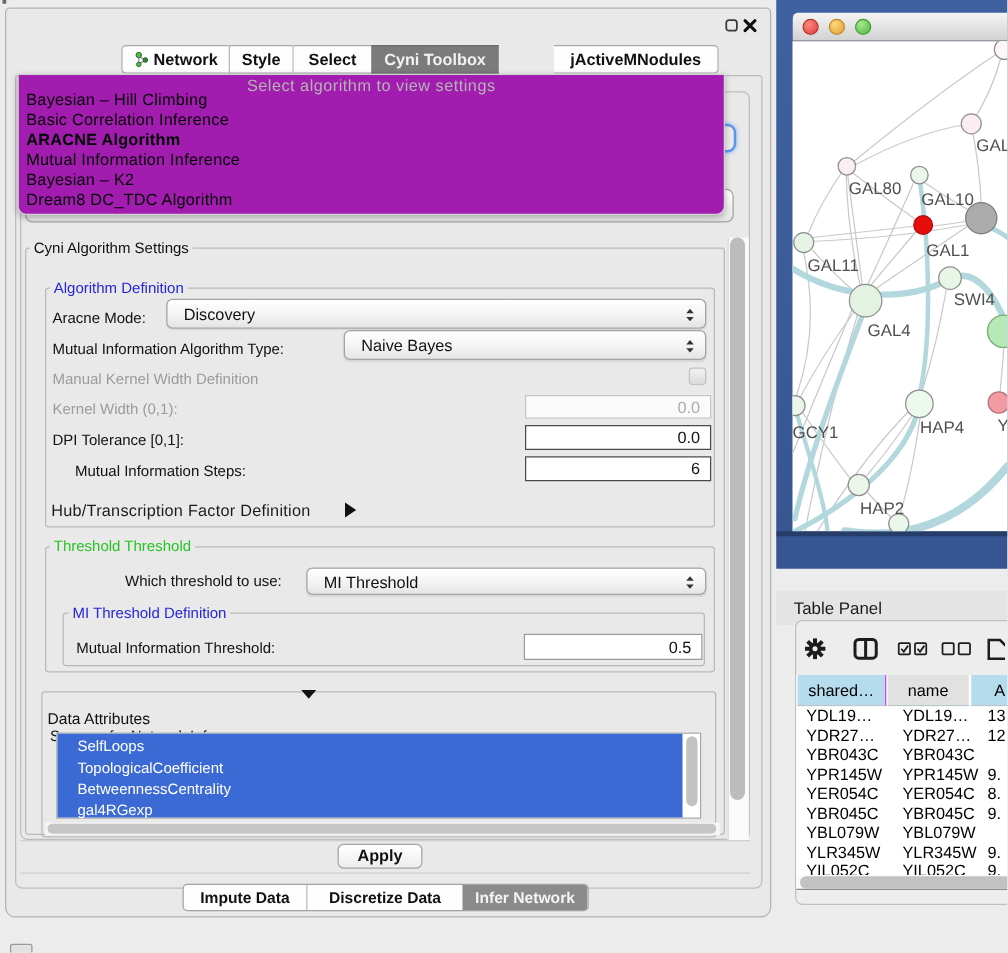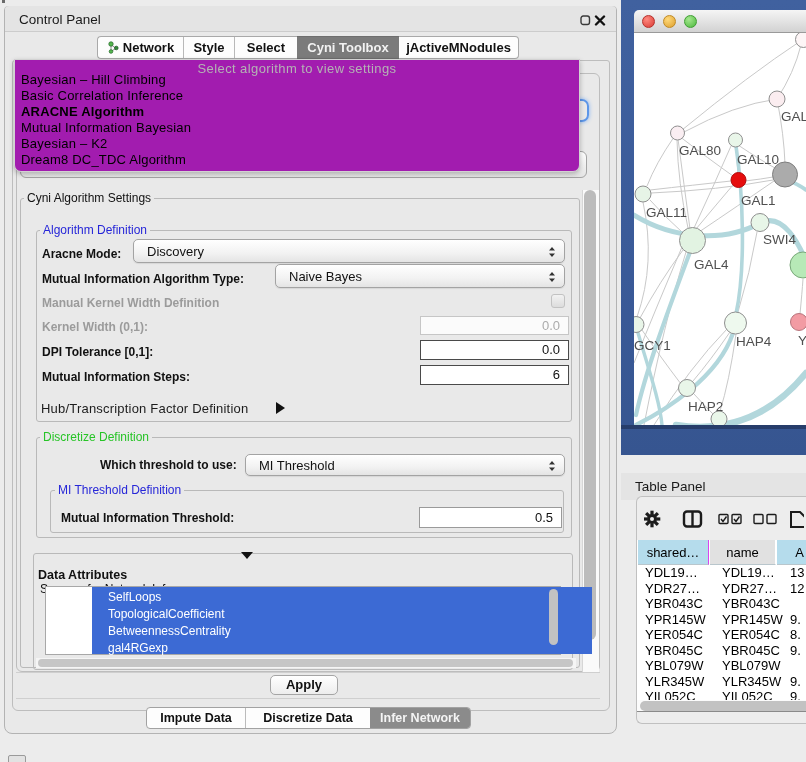--- a/index.html
+++ b/index.html
@@ -18,21 +18,21 @@
 .tab { background:#fdfdfd; color:#111; font-size:13px; font-weight:bold;
   border-top:1px solid #a9a9a9; border-bottom:1px solid #a9a9a9;
   display:flex; align-items:center; justify-content:center; }
 .tab.sel { background:#7b7b7b; color:#f2f2f2; border-color:#6e6e6e; }
 .tsep { width:1px; background:#b9b9b9; border-top:1px solid #a9a9a9; border-bottom:1px solid #a9a9a9; }
 
 #content { left:12px; top:60px; width:598px; height:651px; background:#e9e9e9;
   border:1px solid #bdbdbd; border-radius:3px 3px 6px 6px; }
 .group { position:absolute; border:1px solid #b9b9b9; border-radius:3px; }
 .gtitle { position:absolute; top:-7px; background:#e9e9e9; padding:0 3px; font-size:12px; color:#111; white-space:nowrap; }
-.lbl { position:absolute; font-size:12px; font-weight:bold; color:#111; white-space:nowrap; }
+.lbl { position:absolute; font-size:12px; font-weight:normal; color:#111; white-space:nowrap; }
 .combo { position:absolute; height:24px; border:1px solid #a3a3a3; border-radius:5px;
   background:linear-gradient(#ffffff,#f2f2f2 60%,#e4e4e4); box-shadow:0 1px 1px rgba(0,0,0,0.08);
   font-size:13px; color:#111; }
 .combo span.val { position:absolute; left:13px; top:4px; }
 .field { position:absolute; background:#ffffff; font-size:13px; color:#111; text-align:right; }
 
 .vtrack { position:absolute; background:#fafafa; border-left:1px solid #d6d6d6; }
 .thumb { position:absolute; background:#bcbcbc; border-radius:7px; }
 
 .seg { position:absolute; display:flex; height:22px; border-radius:4px; overflow:hidden;
@@ -60,43 +60,40 @@
   border:1px solid #c0c0c0; border-radius:6px 0 0 6px; border-right:none; }
 .hcell { position:absolute; top:540px; height:25px; font-size:13px; color:#000;
   display:flex; align-items:center; justify-content:center; border-bottom:1px solid #b9c6cc; }
 </style>
 </head>
 <body>
 <div id="stage">
   <div class="abs" id="cpwin"></div>
   <div class="abs" style="left:2px; top:0; width:3px; height:3px; background:#6a6a6a;"></div>
   <div class="abs" style="left:605px; top:373px; width:3px; height:4px; background:#8d8d8d; border-radius:50%;"></div>
-  <div class="abs" id="cptitle">
-      <span>Control Panel</span>
-    </div>
 
   <svg class="abs" style="left:580px; top:15px;" width="26" height="11" viewBox="0 0 26 11">
     <rect x="1" y="1" width="8.5" height="8.5" rx="2.2" fill="none" stroke="#3a3a3a" stroke-width="1.4"></rect>
     <path d="M16 1.5 L24 9.5 M24 1.5 L16 9.5" stroke="#111" stroke-width="2.4" stroke-linecap="round"></path>
   </svg>
 
   <div class="abs tabbar" style="left:97px; top:36px;">
     <div class="tab" style="width:86px; border-left:1px solid #a9a9a9; border-radius:4px 0 0 4px;">
       <svg width="12" height="13" viewBox="0 0 12 13" style="margin-right:4px;">
         <path d="M4 3.5 L4 10 M4.5 4 L9 7.5 M4.5 10 L9 7.5" stroke="#8a8a8a" stroke-width="1" fill="none"></path>
         <circle cx="4" cy="3" r="2.2" fill="#55b84f" stroke="#2c7030" stroke-width="0.8"></circle>
         <circle cx="4" cy="10.5" r="1.8" fill="#55b84f" stroke="#2c7030" stroke-width="0.8"></circle>
         <circle cx="9.3" cy="7" r="1.8" fill="#338a39" stroke="#205c26" stroke-width="0.8"></circle>
       </svg>Network</div>
     <div class="tsep"></div>
     <div class="tab" style="width:50px;">Style</div>
     <div class="tsep"></div>
     <div class="tab" style="width:62px;">Select</div>
     <div class="tab sel" style="width:102px;">Cyni Toolbox</div>
-    <div class="tab" style="width:120px; border-right:1px solid #a9a9a9; border-radius:0 4px 4px 0;">jActiveMNodules</div>
+    <div class="tab" style="width:132px; border-right:1px solid #a9a9a9; border-radius:0 4px 4px 0;margin-left:44px;">jActiveMNodules</div>
   </div>
   <div class="abs" id="content"></div>
 
   <div class="abs" style="left:16px; top:73px; width:584px; height:599px; border:1px solid #bdbdbd; border-radius:6px;"></div>
   <div class="abs" style="left:562px; top:99px; width:27px; height:23px; border:2.5px solid #5d96e8; border-radius:7px; box-shadow:0 0 4px #86b4f5;"></div>
   <div class="abs" style="left:20px; top:151px; width:567px; height:27px; border:1px solid #a3a3a3; border-radius:6px; background:linear-gradient(#fff,#e4e4e4);"></div>
 
   <div class="abs vtrack" style="left:582px; top:190px; width:17px; height:482px;"></div>
   <div class="abs thumb" style="left:584px; top:190px; width:12px; height:450px;"></div>
 
@@ -120,50 +117,50 @@
       <svg style="position:absolute; right:8px; top:6px;" width="8" height="12" viewBox="0 0 8 12">
           <path d="M1 4.5 L4 1 L7 4.5 Z M1 7.5 L4 11 L7 7.5 Z" fill="#333"></path>
         </svg>
       </div>
     <div class="lbl" style="left:42px; top:296px; color:#9b9b9b;">Manual Kernel Width Definition</div>
     <div class="abs" style="left:551px; top:294px; width:14px; height:14px; background:linear-gradient(#f2f2f2,#dcdcdc); border:1px solid #c2c2c2; border-radius:3px;"></div>
     <div class="lbl" style="left:42px; top:320px; color:#9b9b9b;">Kernel Width (0,1):</div>
     <div class="field" style="left:420px; top:316px; width:149px; height:19px; border:1px solid #c6c6c6; color:#ababab; background:#fbfbfb; padding:1px 8px 0 0;">0.0</div>
     <div class="lbl" style="left:42px; top:345px;">DPI Tolerance [0,1]:</div>
     <div class="field" style="left:420px; top:340px; width:149px; height:20px; border:1px solid #4a4a4a; padding:1px 8px 0 0;">0.0</div>
-    <div class="lbl" style="left:42px; top:370px;text-align:right;">Mutual Information Steps:</div>
+    <div class="lbl" style="left:60px; top:370px;text-align:right;">Mutual Information Steps:</div>
     <div class="field" style="left:420px; top:365px; width:149px; height:20px; border:1px solid #4a4a4a; padding:1px 8px 0 0;">6</div>
 
     <div class="lbl" style="left:41px; top:401px; font-weight:normal; font-size:13px; letter-spacing:0.2px; color:#1c1c1c;">Hub/Transcription Factor Definition</div>
     <svg class="abs" style="left:274px; top:401px;" width="12" height="14" viewBox="0 0 12 14">
         <path d="M2 1 L11 7 L2 13 Z" fill="#111"></path>
       </svg>
 
     <div class="group" style="left:36px; top:437px; width:536px; height:101px;"></div>
-    <div class="gtitle" style="position:absolute; left:40px; top:430px; background:#e9e9e9; padding:0 3px; font-size:12px; color:#27c427;">Discretize Definition</div>
+    <div class="gtitle" style="position:absolute; left:40px; top:430px; background:#e9e9e9; padding:0 3px; font-size:12px; color:#27c427;">Threshold Threshold</div>
     <div class="lbl" style="left:100px; top:458px;">Which threshold to use:</div>
     <div class="combo" style="left:245px; top:454px; width:320px; height:22px;">
         <span class="val" style="top:3px;">MI Threshold</span>
       <svg style="position:absolute; right:8px; top:5px;" width="8" height="12" viewBox="0 0 8 12">
           <path d="M1 4.5 L4 1 L7 4.5 Z M1 7.5 L4 11 L7 7.5 Z" fill="#333"></path>
         </svg>
       </div>
     <div class="group" style="left:50px; top:490px; width:514px; height:43px;"></div>
     <div class="gtitle" style="position:absolute; left:55px; top:483px; background:#e9e9e9; padding:0 3px; font-size:12px; color:#2626d8;">MI Threshold Definition</div>
     <div class="lbl" style="left:61px; top:511px;">Mutual Information Threshold:</div>
     <div class="field" style="left:419px; top:507px; width:143px; height:21px; border:1px solid #9a9a9a; padding:2px 8px 0 0;">0.5</div>
 
     <div class="group" style="left:33px; top:553px; width:540px; height:117px;"></div>
     <div class="gtitle" style="position:absolute; left:37px; top:546px; background:#e9e9e9; padding:0 3px; font-size:12px; color:#111;margin-top:36px;">Sources for Network Inference</div>
     <svg class="abs" style="left:240px; top:550px;" width="14" height="10" viewBox="0 0 14 10">
         <path d="M1 2 L13 2 L7 9 Z" fill="#111"></path>
       </svg>
     <div class="lbl" style="left:38px; top:568px; font-size:12.5px;">Data Attributes</div>
     <div class="abs" style="left:45px; top:586px; width:516px; height:69px; background:#ffffff; border:1px solid #a8a8a8;"></div>
-    <div class="abs" style="left:46px; top:587px; width:500px; height:67px; background:#3c6ad4; color:#ffffff; font-size:12px; padding:2px 0 12px 16px; line-height:17px;margin-left:46px;">SelfLoops<br>TopologicalCoefficient<br>BetweennessCentrality<br>gal4RGexp</div>
+    <div class="abs" style="left:46px; top:587px; width:500px; height:67px; background:#3c6ad4; color:#ffffff; font-size:12px; padding:2px 0 12px 16px; line-height:17px;">SelfLoops<br>TopologicalCoefficient<br>BetweennessCentrality<br>gal4RGexp</div>
     <div class="abs thumb" style="left:549px; top:589px; width:9px; height:56px; background:#c2c2c2;"></div>
 
     <div class="abs" style="left:36px; top:658px; width:540px; height:10px; background:#f5f5f5;"></div>
     <div class="abs thumb" style="left:38px; top:659px; width:535px; height:8px; background:#c6c6c6;"></div>
   </div>
 
   <div class="abs" style="left:16px; top:672px; width:584px; height:27px; border-top:1px solid #cfcfcf; border-bottom:1px solid #cfcfcf;"></div>
   <div class="abs" style="left:270px; top:675px; width:68px; height:20px; border:1px solid #a5a5a5; border-radius:5px; background:linear-gradient(#ffffff,#ededed); font-size:13px; font-weight:bold; color:#111; text-align:center; line-height:18px;">Apply</div>
 
   <div class="seg" style="left:146px; top:707px;">
@@ -304,17 +301,17 @@
     </div>
 
     <div class="abs" style="left:637px; top:700px; width:169px; height:12px; background:#fbfbfb; border-bottom:1px solid #8a8a8a;"></div>
     <div class="abs thumb" style="left:640px; top:701px; width:166px; height:10px; background:#c2c2c2; border-radius:5px 0 0 5px;"></div>
   </div>
   <div id="popup">
     <div class="hint">Select algorithm to view settings</div>
     <div class="it" style="top:12px;">Bayesian – Hill Climbing</div>
     <div class="it" style="top:28px;">Basic Correlation Inference</div>
     <div class="it" style="top:44px; font-weight:bold;">ARACNE Algorithm</div>
-    <div class="it" style="top:60px;">Mutual Information Bayesian</div>
+    <div class="it" style="top:60px;">Mutual Information Inference</div>
     <div class="it" style="top:76px;">Bayesian – K2</div>
     <div class="it" style="top:92px;text-align:center;">Dream8 DC_TDC Algorithm</div>
   </div>
 </div>
 
 </body></html>

